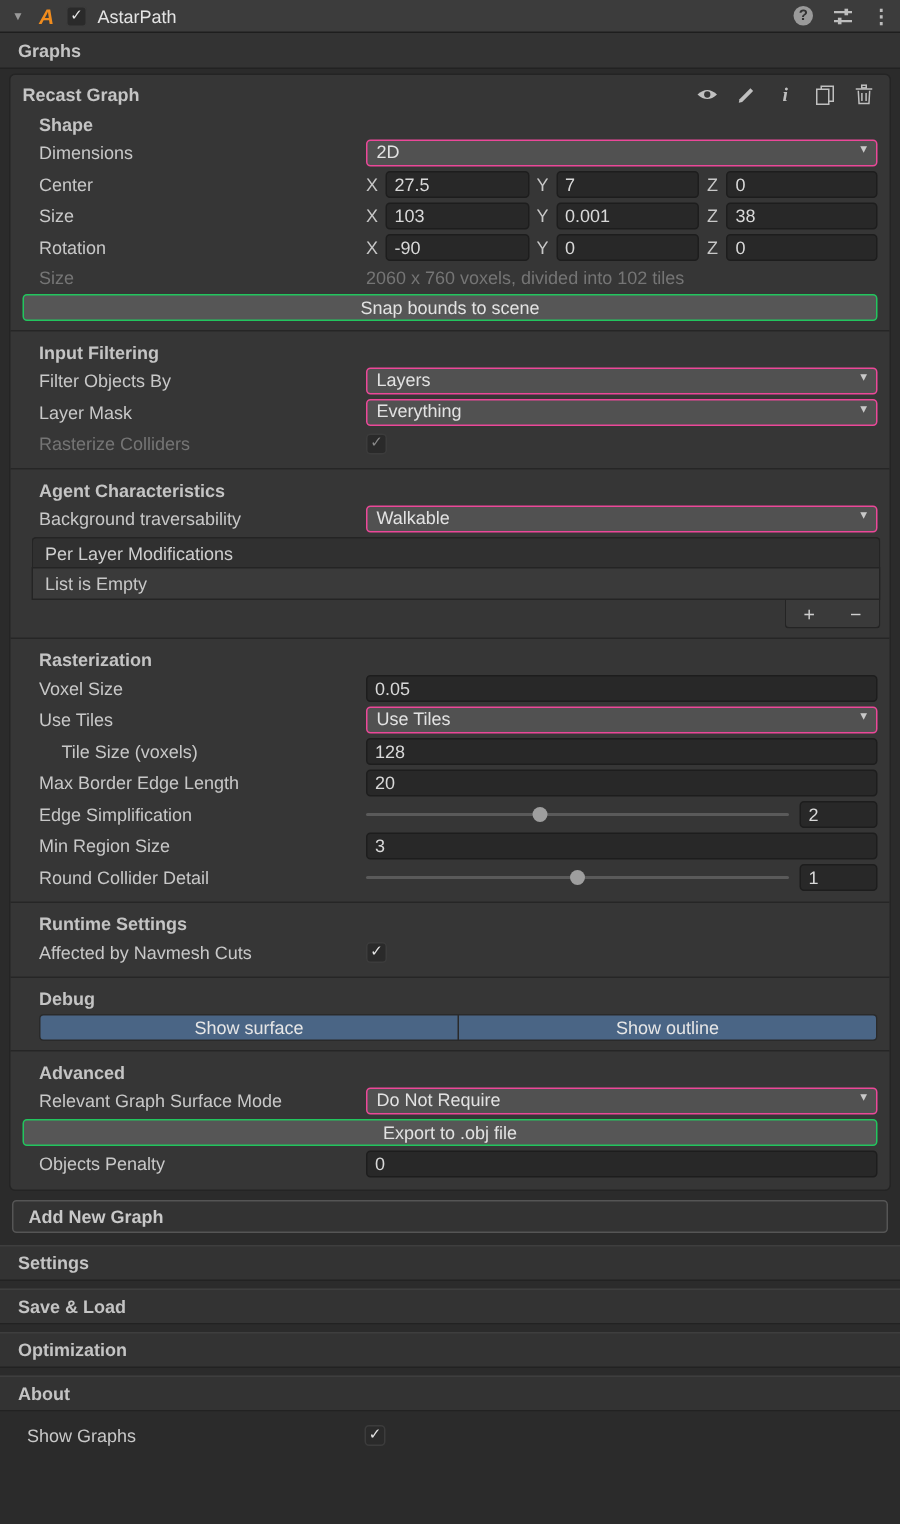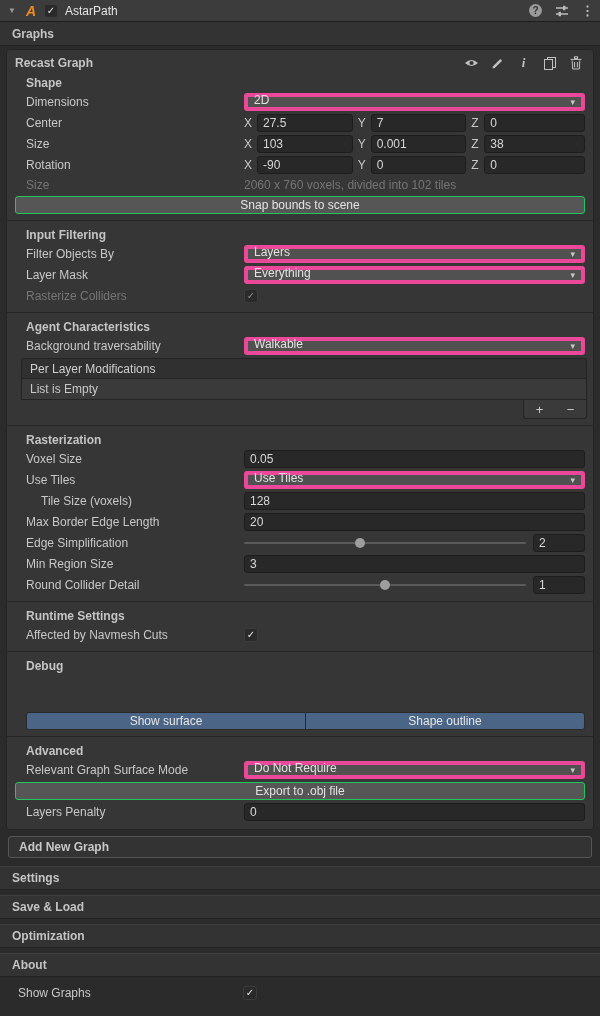--- a/index.html
+++ b/index.html
@@ -51,22 +51,22 @@
   .row { display:flex; align-items:center; height:20px; margin:1px 0; padding:0 8px 0 19px; }
   .row .lbl { width:218px; flex:none; color:#C8C8C8; white-space:nowrap; }
   .row .lbl.indent { padding-left:15px; }
   .row .lbl.dim, .dimtext { color:#757575; }
   .val { flex:1; display:flex; align-items:center; min-width:0; }
   .tfield {
     flex:1; height:18px; background:#282828; border:1px solid #1D1D1D; border-radius:3px;
     display:flex; align-items:center; padding:0 5px; color:#D8D8D8; min-width:0;
   }
   .dropdown {
-    flex:1; height:18px; background:#515151; border:4px solid #ec4899; border-radius:3px;
-    display:flex; align-items:flex-end; padding:0 6px; color:#E2E2E2; min-width:0;
+    flex:1; height:18px; background:#515151; border:1px solid #ec4899; border-radius:3px;
+    display:flex; align-items:flex-start; padding:0 6px; color:#E2E2E2; min-width:0;
   }
   .dd-arrow { margin-left:auto; font-size:9px; color:#C8C8C8; }
   .vec3 { flex:1; display:flex; gap:0; }
   .vgroup { flex:1; display:flex; align-items:center; min-width:0; }
   .axis { width:13px; flex:none; color:#C8C8C8; }
   .vgroup .tfield { margin-right:5px; }
   .vgroup:last-child .tfield { margin-right:0; }
   .btn {
     height:18px; background:#565656; border:1px solid #22c55e; border-radius:3px;
     color:#E2E2E2; display:flex; align-items:center; justify-content:center; flex:1;
@@ -95,21 +95,21 @@
   .slider-thumb { position:absolute; top:-4px; width:10px; height:10px; border-radius:50%; background:#9E9E9E; }
   .slider-val { flex:none !important; width:52px; }
   
   .segrow { display:flex; padding:0 8px 0 19px; margin:2px 0; }
   .seg {
     flex:1; height:18px; background:#585858; border:1px solid #2A2A2A; border-left-width:0;
     display:flex; align-items:center; justify-content:center; color:#E6E6E6;
   }
   .seg:first-child { border-left-width:1px; border-radius:3px 0 0 3px; }
   .seg:last-child { border-radius:0 3px 3px 0; }
-  .seg.active { background:#4A6585;margin-top:36px; }
+  .seg.active { background:#4A6585; }
   
   .addgraph {
     margin:6px 8px 0 8px; height:22px; background:#333333; border:1px solid #555555;
     border-radius:3px; display:flex; align-items:center; padding:0 10px;
     font-weight:bold; color:#C8C8C8;
   }
   .spacer8 { height:8px; }
   
   .plain-row { display:flex; align-items:center; height:20px; margin:6px 16px 0 0; padding:0 8px 0 18px; }
   .plain-row .lbl { width:225px; flex:none; }
@@ -386,21 +386,21 @@
         <span class="cb">✓</span>
       </span>
   </div>
 
   <div class="sep"></div>
 
   <div class="sec-h">Debug</div>
 
   <div class="segrow">
     <span class="seg active">Show surface</span>
-    <span class="seg active">Shape outline</span>
+    <span class="seg active">Show outline</span>
   </div>
 
   <div class="sep"></div>
 
   <div class="sec-h">Advanced</div>
 
   <div class="row">
     <span class="lbl">Relevant Graph Surface Mode</span>
     <span class="val">
         <span class="dropdown">
@@ -408,21 +408,21 @@
       <span class="dd-arrow">▾</span>
     </span>
       </span>
   </div>
 
   <div class="btnrow">
     <span class="btn">Export to .obj file</span>
   </div>
 
   <div class="row">
-    <span class="lbl">Layers Penalty</span>
+    <span class="lbl">Objects Penalty</span>
     <span class="val">
         <span class="tfield">0</span>
       </span>
   </div>
 
 </div>
 
 <div class="addgraph">
   <span>Add New Graph</span>
 </div>

